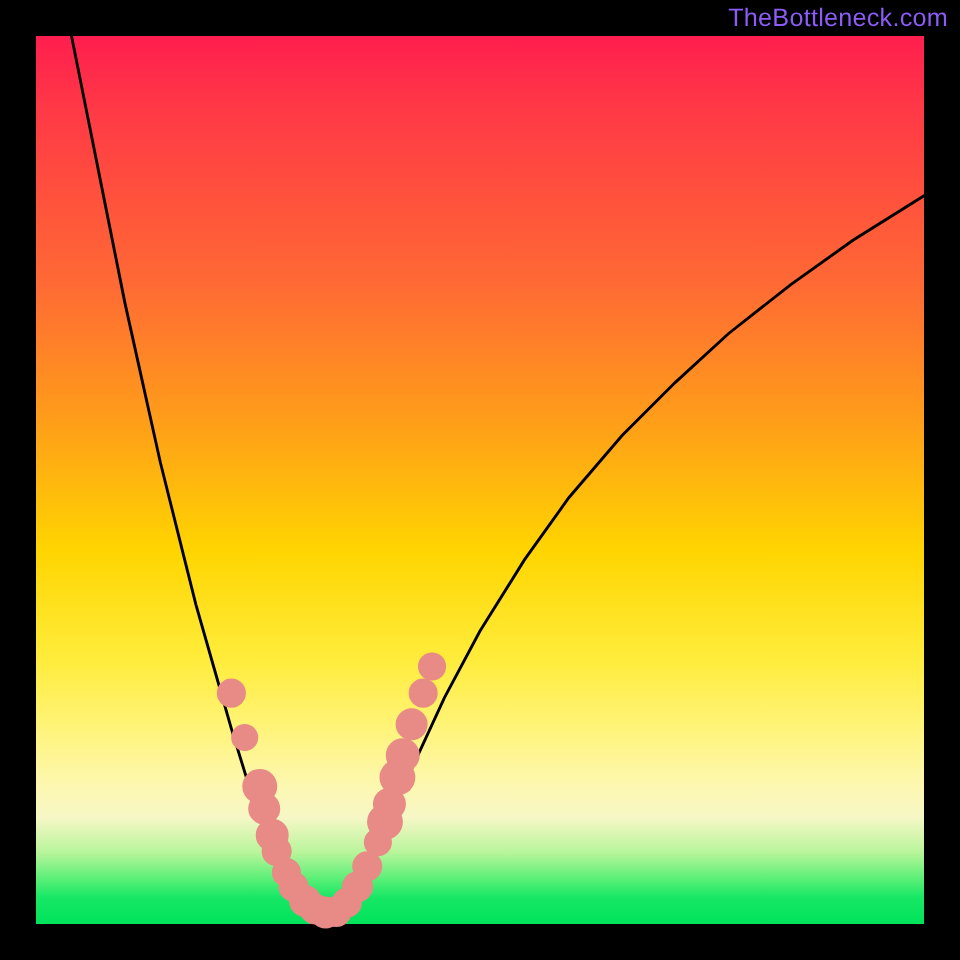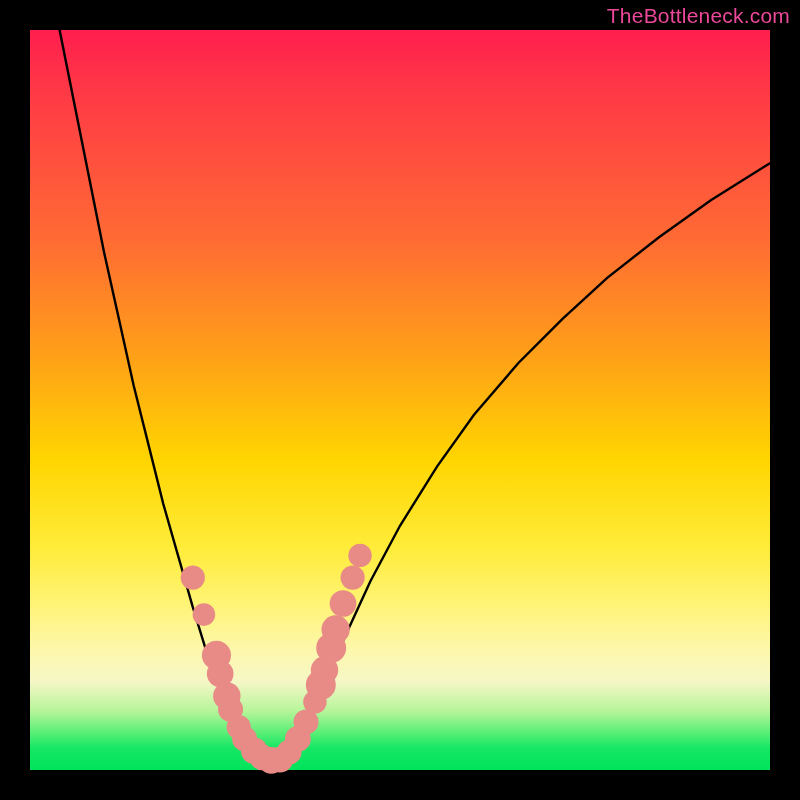--- a/index.html
+++ b/index.html
@@ -38,21 +38,21 @@
       #b7f59a 92%,
       #58ef76 95%,
       #17e765 97%,
       #00e35a 100%
     );
   }
   .watermark {
     position: absolute;
     top: 4px;
     right: 10px;
-    color: #ec4899;
+    color: #8b5cf6;
     font-size: 21px;
     font-weight: 500;
     letter-spacing: 0.2px;
     user-select: none;
   }
   svg.curves {
     position: absolute;
     left: 0;
     top: 0;
     width: 740px;

